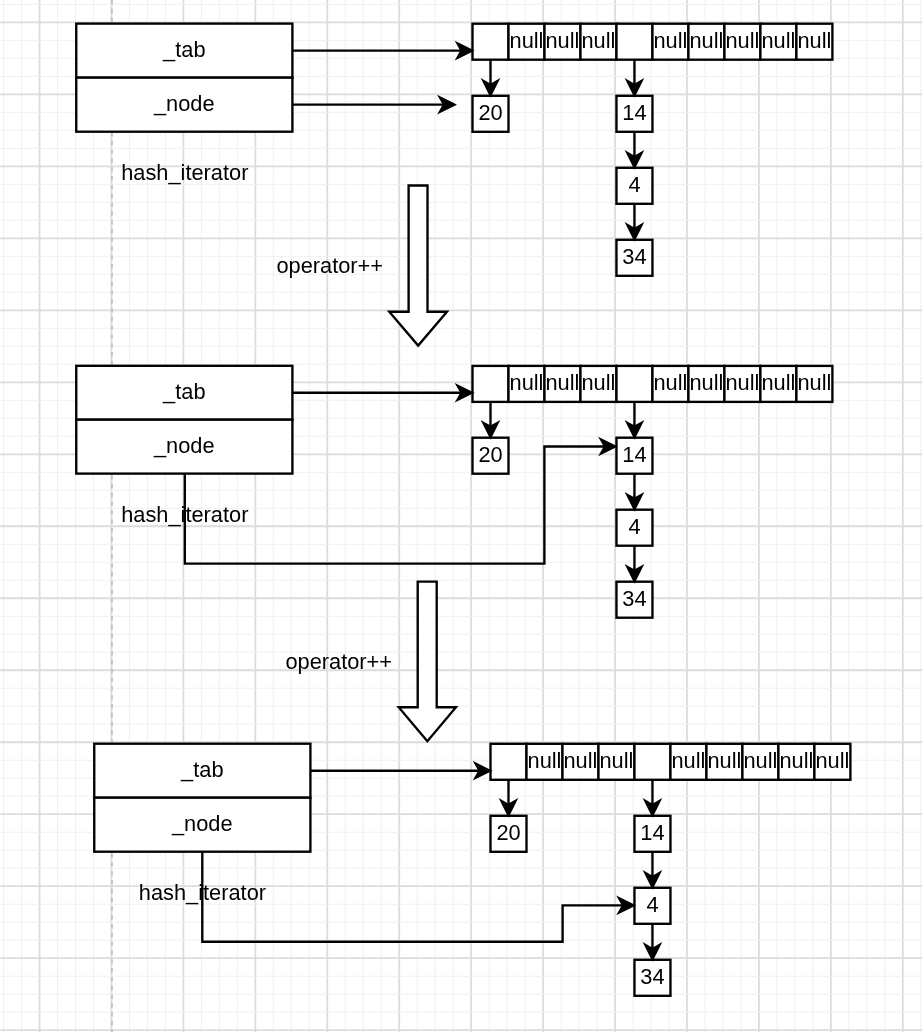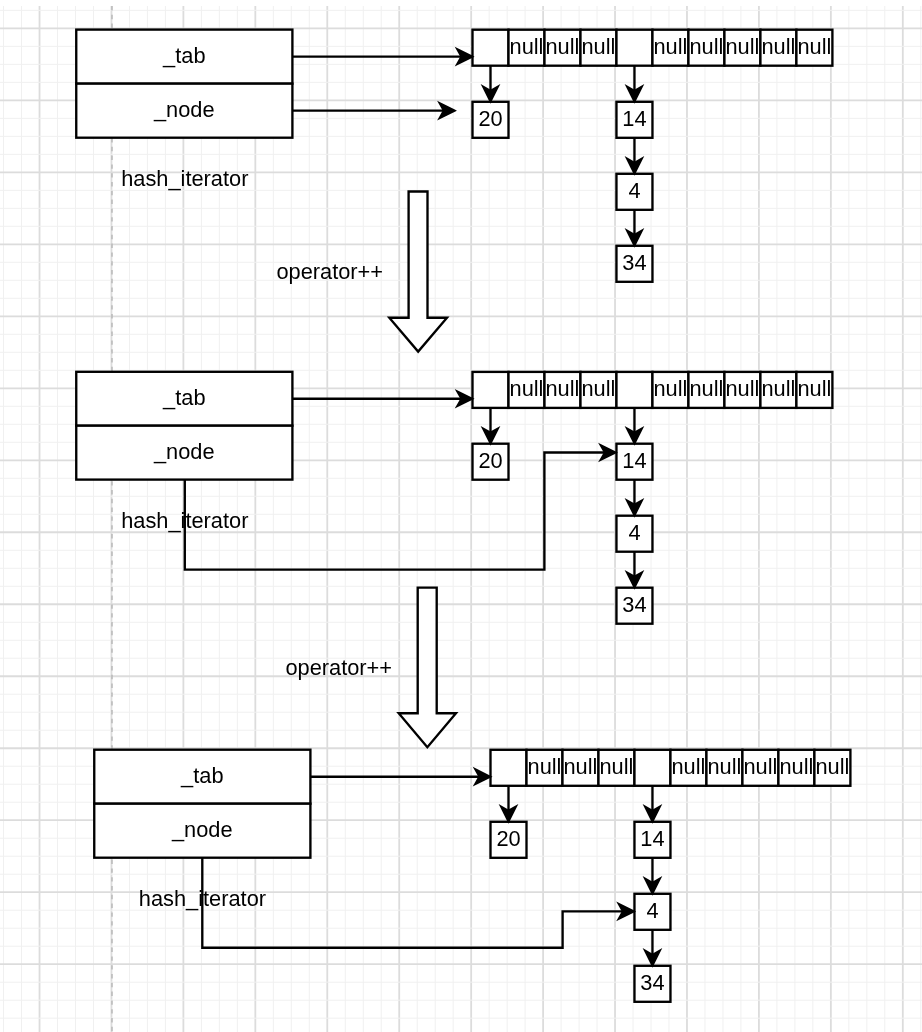--- a/index.html
+++ b/index.html
@@ -12,21 +12,20 @@
     width: 922px;
     height: 1032px;
     overflow: hidden;
     font-family: "Liberation Sans", sans-serif;
   }
   #canvas {
     position: relative;
     width: 922px;
     height: 780px;
     background-color: #ffffff;
-    margin-top: 6px;
   }
   .grid {
     position: absolute;
     left: 0; top: 0;
     width: 922px; height: 1032px;
   }
   svg.diagram {
     position: absolute;
     left: 0; top: 0;
     width: 922px;

